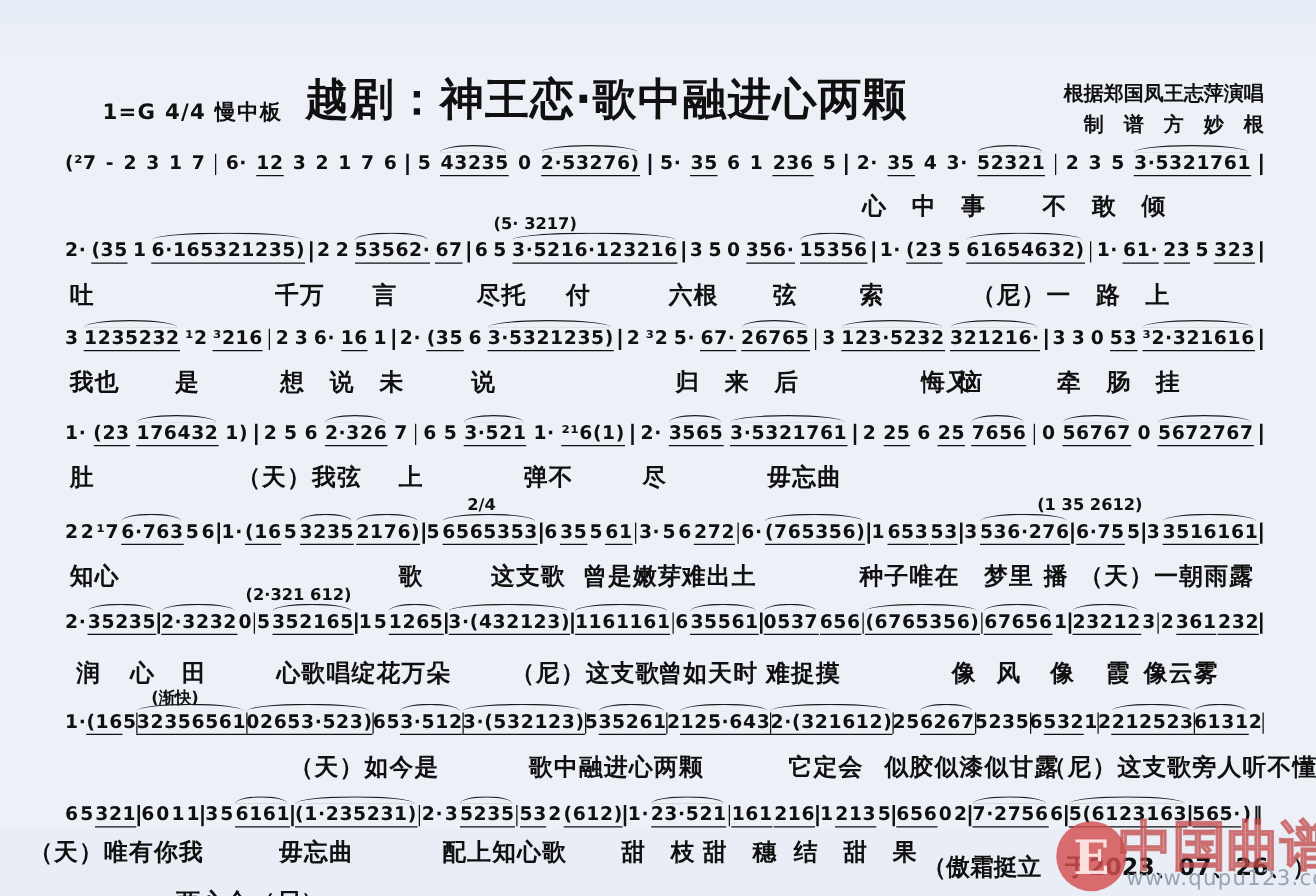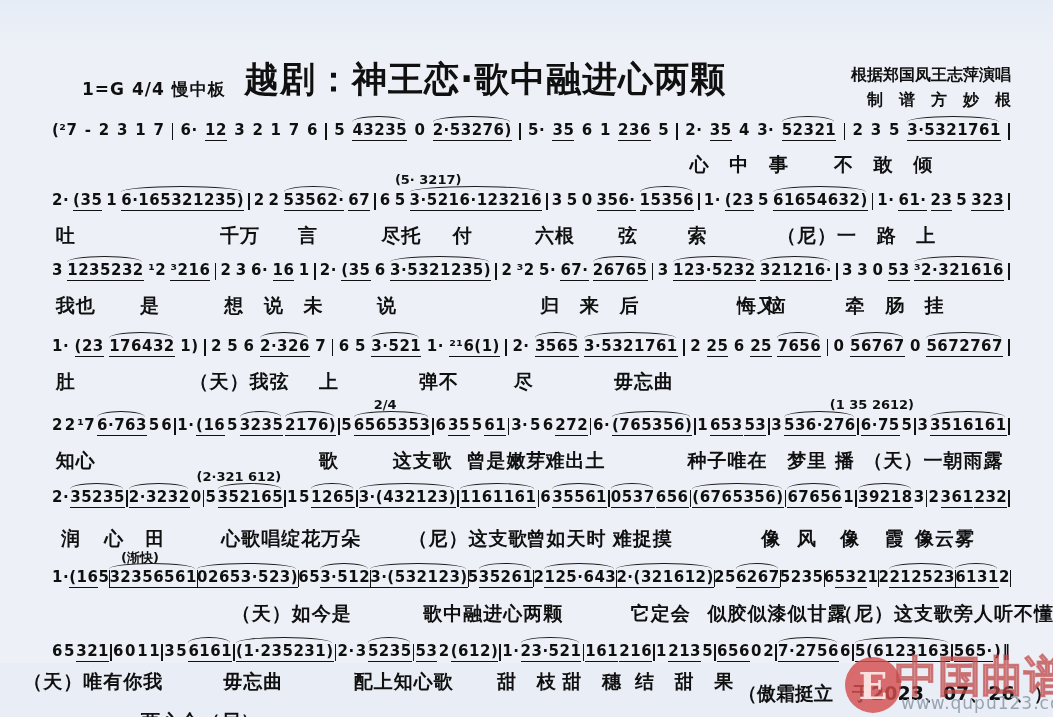--- a/index.html
+++ b/index.html
@@ -291,21 +291,21 @@
         <span class="tok bm arc">35561</span>
         <span class="bar"></span>
         <span class="tok bm arc">0537</span>
         <span class="tok bm">656</span>
         <span class="bar"></span>
         <span class="tok bm arc">(6765356)</span>
         <span class="bar"></span>
         <span class="tok bm arc">67656</span>
         <span class="tok">1</span>
         <span class="bar"></span>
-        <span class="tok bm arc">39218</span>
+        <span class="tok bm arc">23212</span>
         <span class="tok">3</span>
         <span class="bar"></span>
         <span class="tok">2</span>
         <span class="tok bm">361</span>
         <span class="tok bm">232</span>
         <span class="bar"></span>
       </div>
       <span class="lyr" style="left: 61.074px; top: 526px;">润</span>
       <span class="lyr" style="left: 104.247px; top: 526px;">心</span>
       <span class="lyr" style="left: 145.314px; top: 526px;">田</span>

